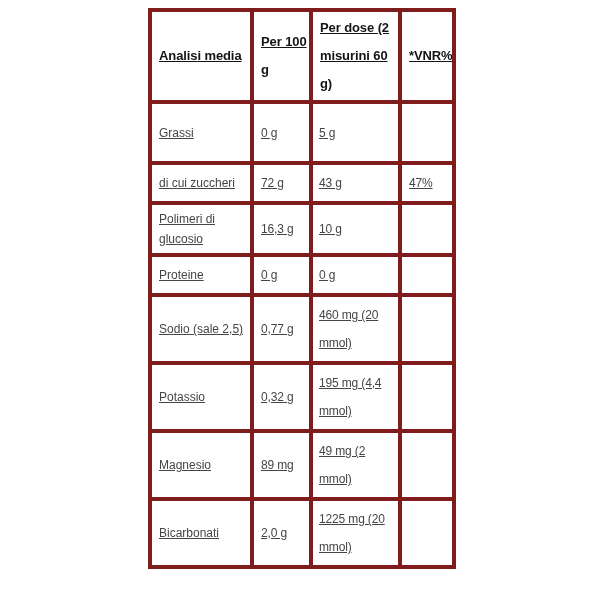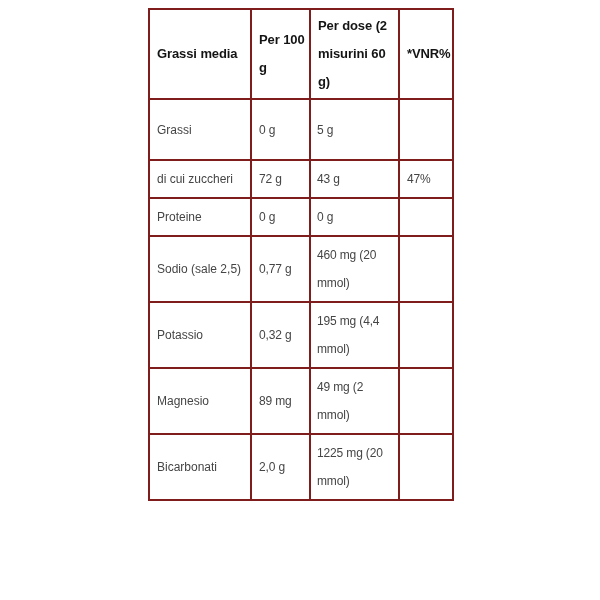--- a/index.html
+++ b/index.html
@@ -18,25 +18,26 @@
     border-collapse: collapse;
     table-layout: fixed;
     background: #ffffff;
   }
   col.c1 { width: 102px; }
   col.c2 { width: 59px; }
   col.c3 { width: 89px; }
   col.c4 { width: 54px; }
 
   th, td {
-    border: 2px solid #7f1d1d;
+    border: 4px solid #7f1d1d;
     vertical-align: middle;
     text-align: left;
     background: #ffffff;
     overflow: hidden;
+    text-decoration: underline;
   }
 
   th {
     font-size: 13px;
     font-weight: 700;
     color: #141414;
     line-height: 28px;
     padding: 2px 2px 2px 7px;
     letter-spacing: -0.1px;
   }
@@ -73,38 +74,44 @@
 <div class="page">
   <table class="nutrition">
     <colgroup>
       <col class="c1">
         <col class="c2">
         <col class="c3">
         <col class="c4">
     </colgroup>
     <thead>
       <tr>
-        <th>Grassi media</th>
+        <th>Analisi media</th>
         <th>Per 100 g</th>
         <th>Per dose (2 misurini 60 g)</th>
         <th>*VNR%</th>
       </tr>
     </thead>
     <tbody>
       <tr>
         <td class="lbl">Grassi</td>
         <td class="val">0 g</td>
         <td class="val">5 g</td>
         <td class="val"></td>
       </tr>
       <tr>
         <td class="lbl">di cui zuccheri</td>
         <td class="val">72 g</td>
         <td class="val">43 g</td>
         <td class="val">47%</td>
+      </tr>
+      <tr>
+        <td class="lbl">Polimeri di glucosio</td>
+        <td class="val">16,3 g</td>
+        <td class="val">10 g</td>
+        <td class="val"></td>
       </tr>
       <tr>
         <td class="lbl">Proteine</td>
         <td class="val">0 g</td>
         <td class="val">0 g</td>
         <td class="val"></td>
       </tr>
       <tr>
         <td class="lbl">Sodio (sale 2,5)</td>
         <td class="val">0,77 g</td>

